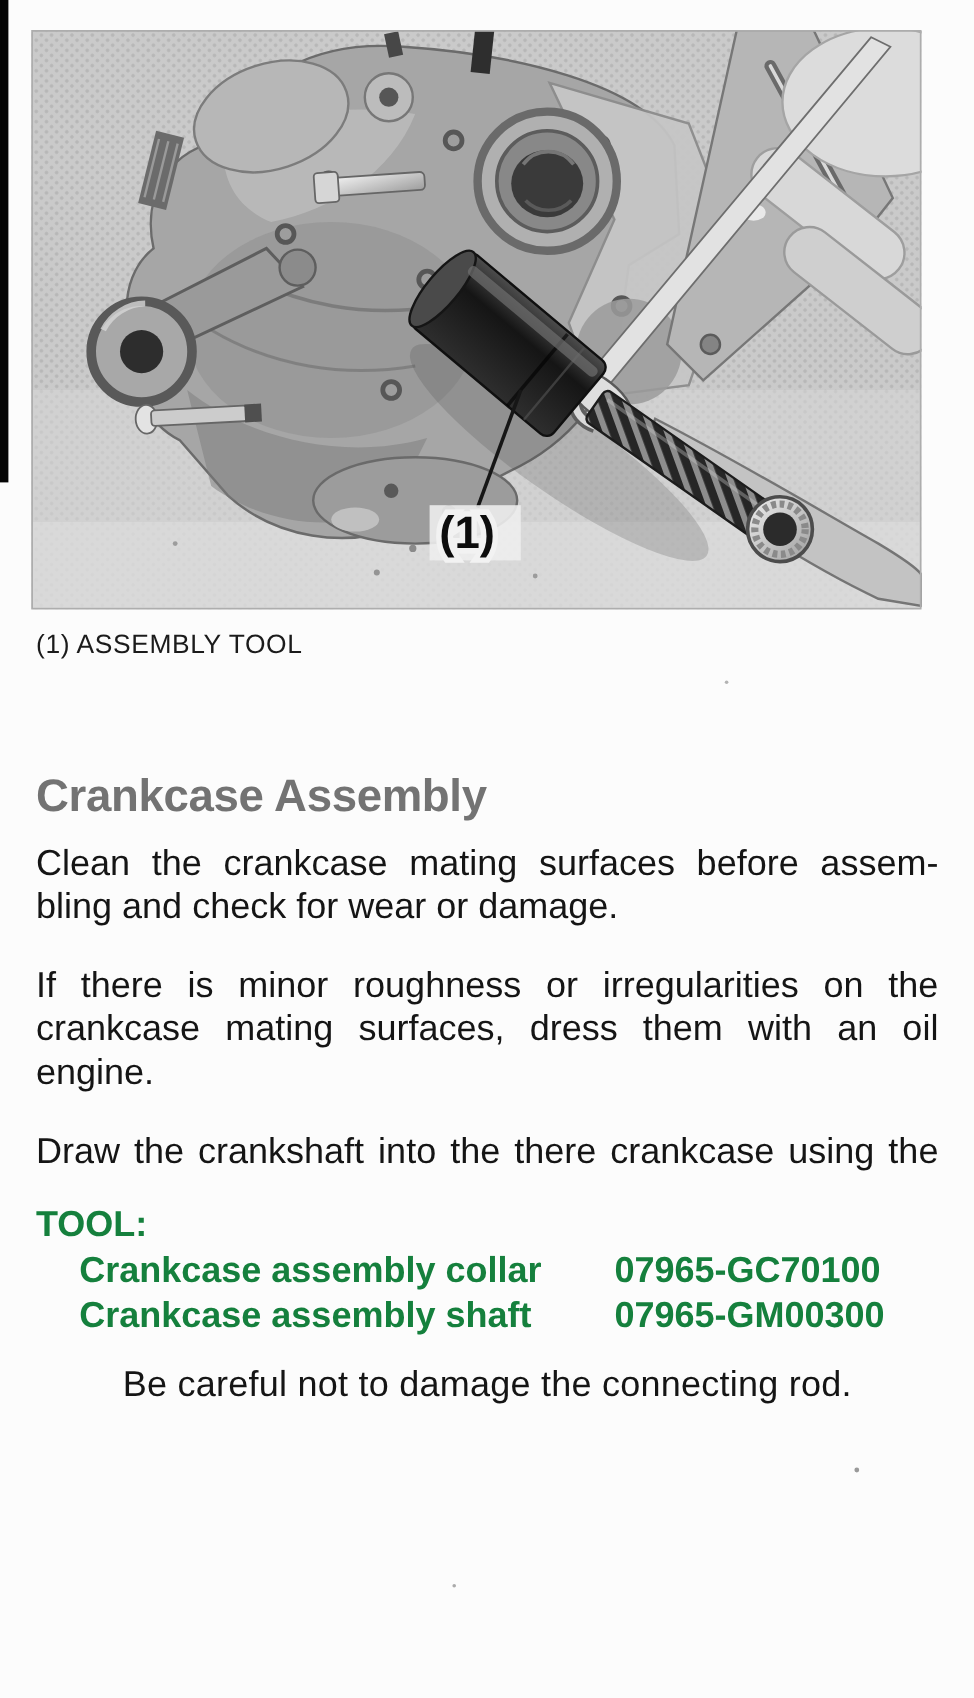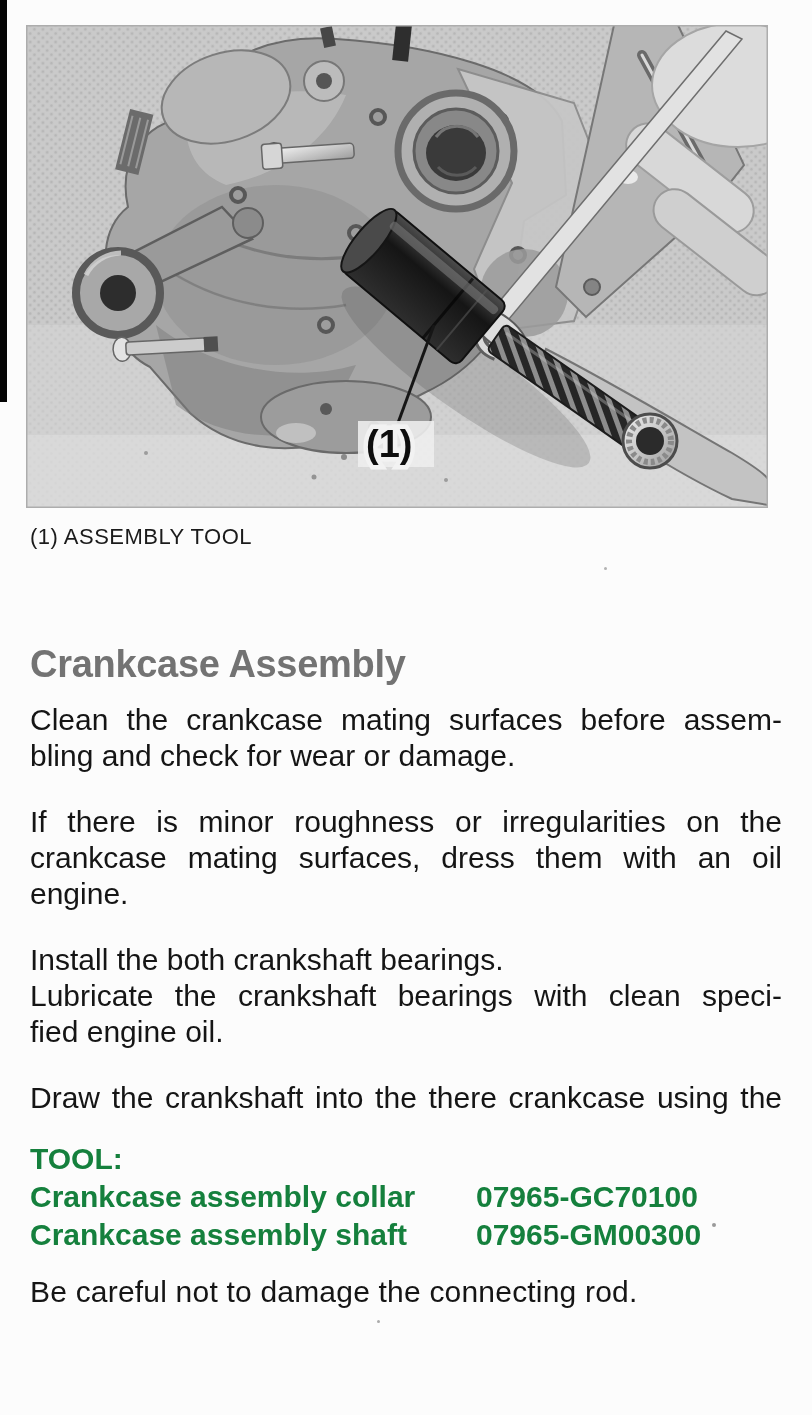--- a/index.html
+++ b/index.html
@@ -50,26 +50,27 @@
     color:#151515;
   }
   .para.first { margin-top:16px; }
   .para .line.j { text-align:justify; text-align-last:justify; }
   .tools {
     margin:24px 30px 0 30px;
     font-size:30px; line-height:38px;
     font-weight:700; color:#15803d;
   }
   .tool-row { display:flex; }
-  .tool-name { width:446px; flex:none; }
+  .tool-name { width:446px; flex:none;margin-left:36px; }
   .note {
     margin:20px 30px 0 30px;
     font-size:30px; line-height:36px;
     letter-spacing:0.2px;
     color:#151515;
+    text-align:center;
   }
   .fig-label-text {
     font-family:"Liberation Sans","DejaVu Sans",sans-serif;
     font-weight:bold; font-size:38px;
     paint-order:stroke; stroke:#f2f2f2; stroke-width:9px;
     fill:#0d0d0d;
   }
 </style>
 </head>
 <body>
@@ -246,25 +247,20 @@
     <div class="line j">Clean the crankcase mating surfaces before assem-</div>
     <div class="line">bling and check for wear or damage.</div>
   </section>
 
   <section class="para">
     <div class="line j">If there is minor roughness or irregularities on the</div>
     <div class="line j">crankcase mating surfaces, dress them with an oil</div>
     <div class="line">engine.</div>
   </section>
 
-  <section class="para">
-    <div class="line">Install the both crankshaft bearings.</div>
-    <div class="line j">Lubricate the crankshaft bearings with clean speci-</div>
-    <div class="line">fied engine oil.</div>
-  </section>
 
   <section class="para">
     <div class="line j">Draw the crankshaft into the there crankcase using the</div>
   </section>
 
   <section class="tools">
     <div class="tool-title">TOOL:</div>
     <div class="tool-row">
       <span class="tool-name">Crankcase assembly collar</span>
       <span class="tool-number">07965-GC70100</span>

